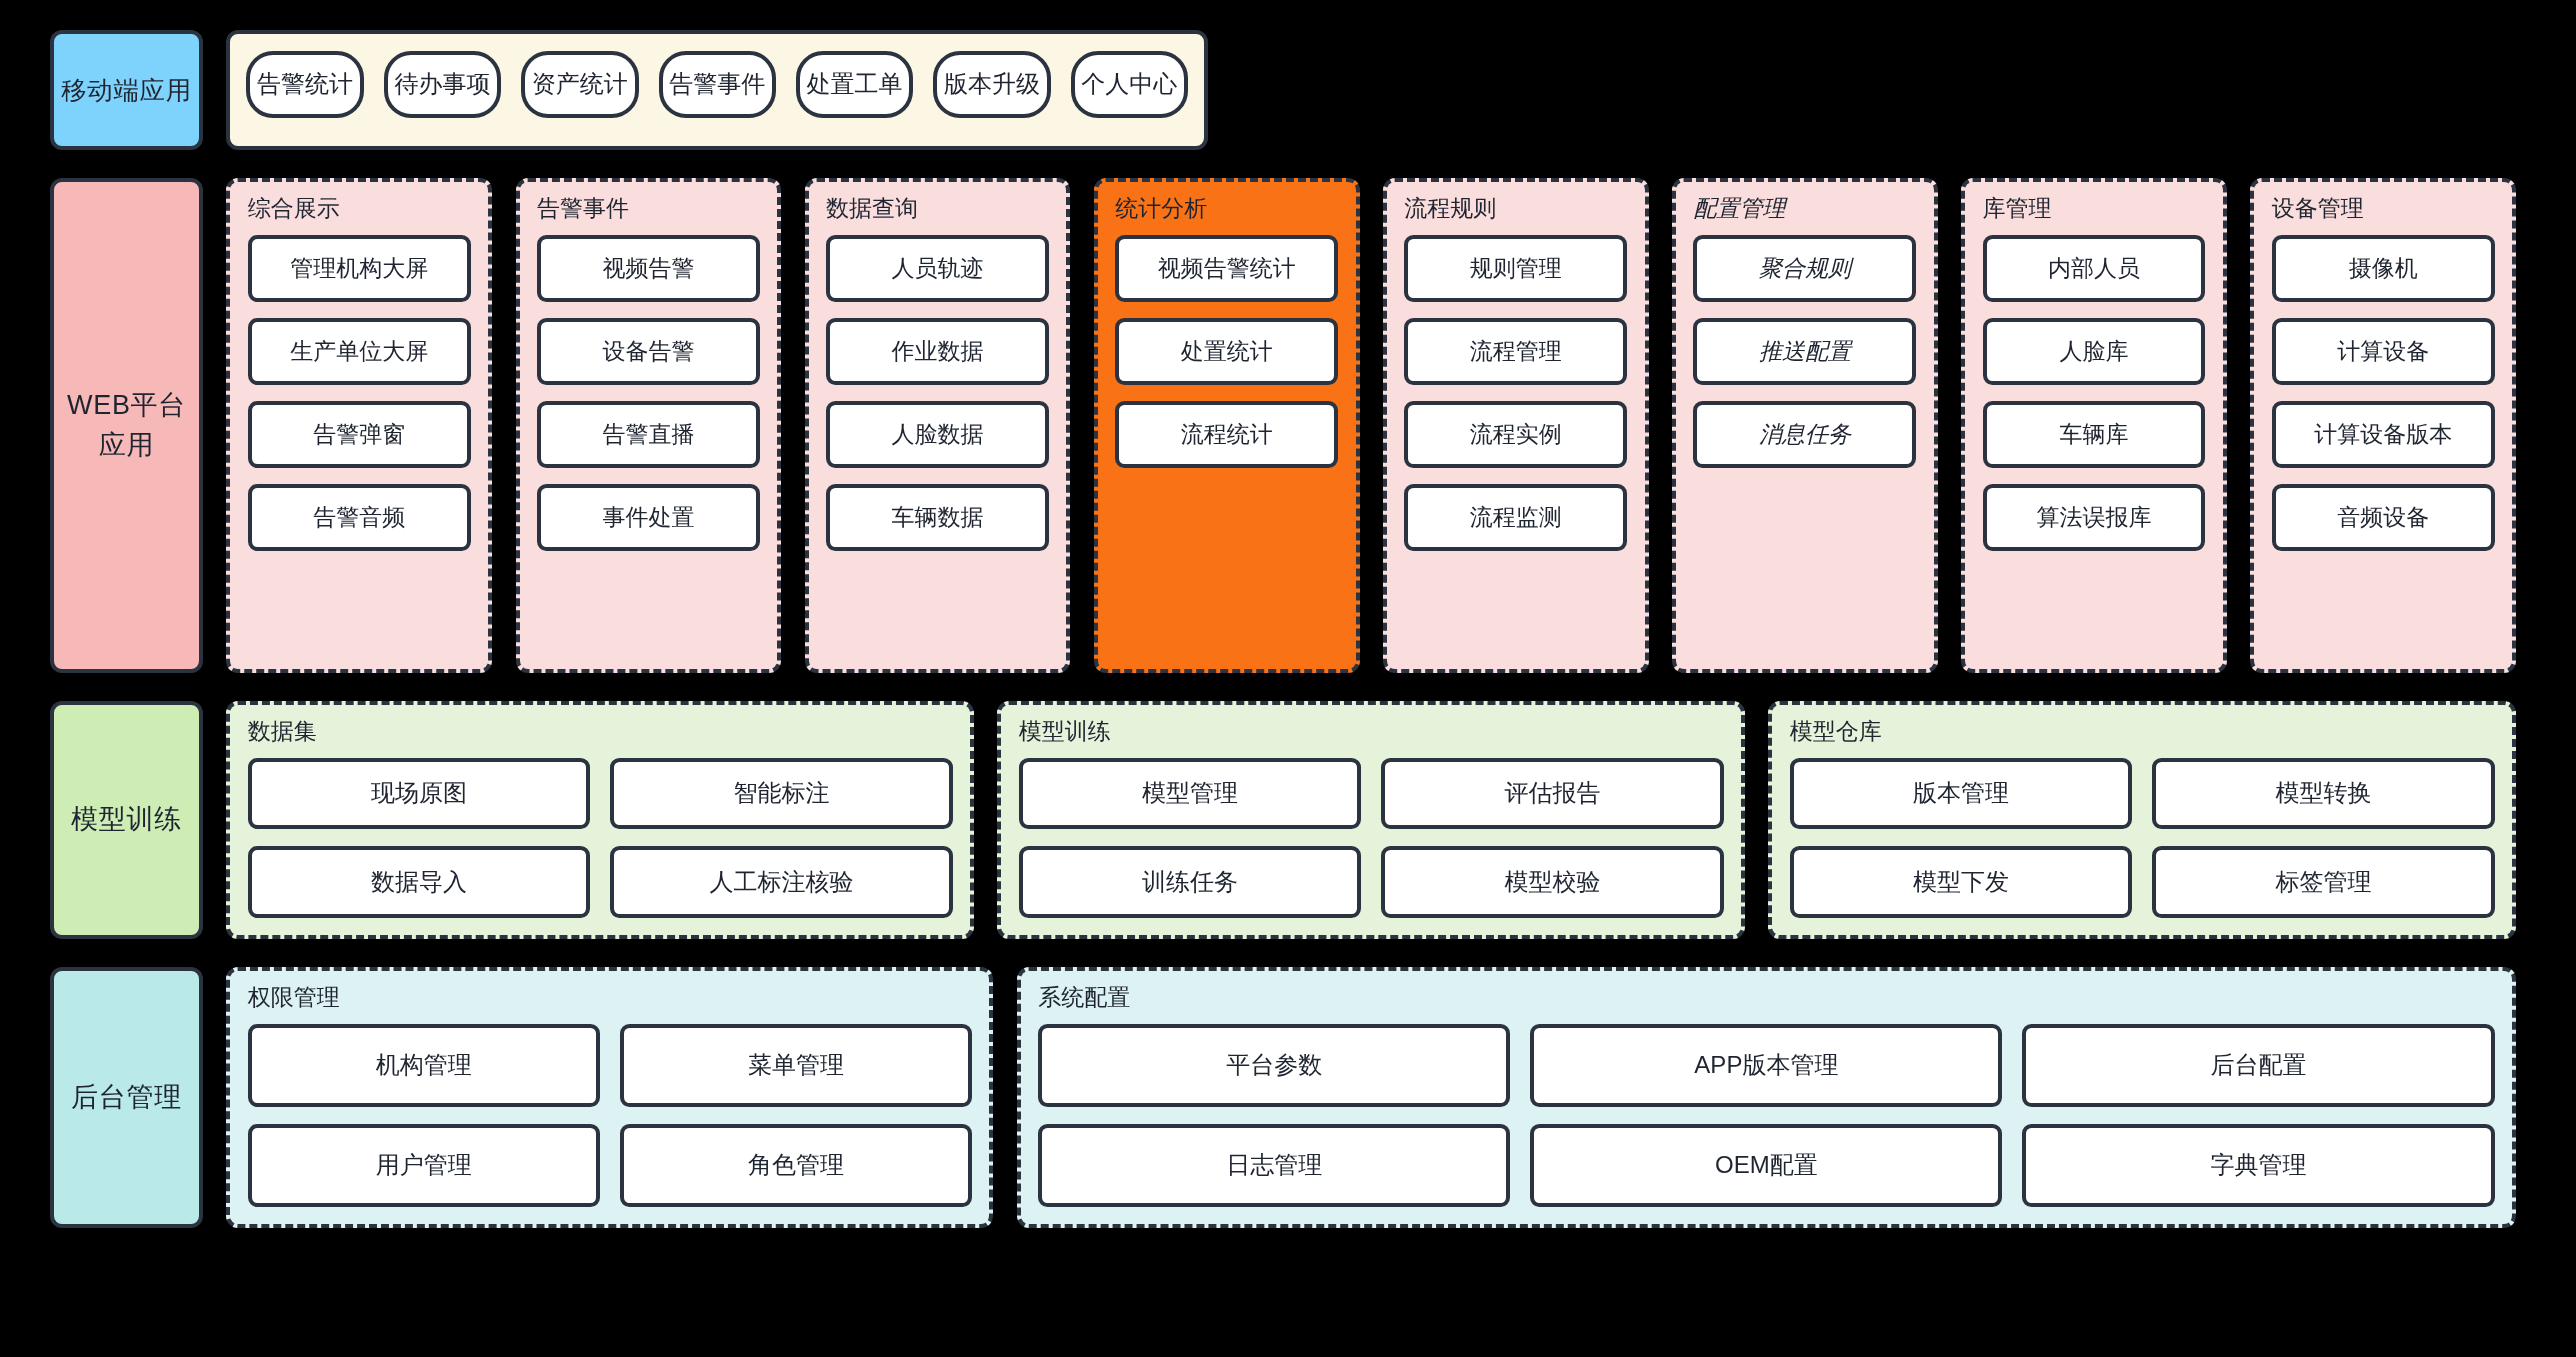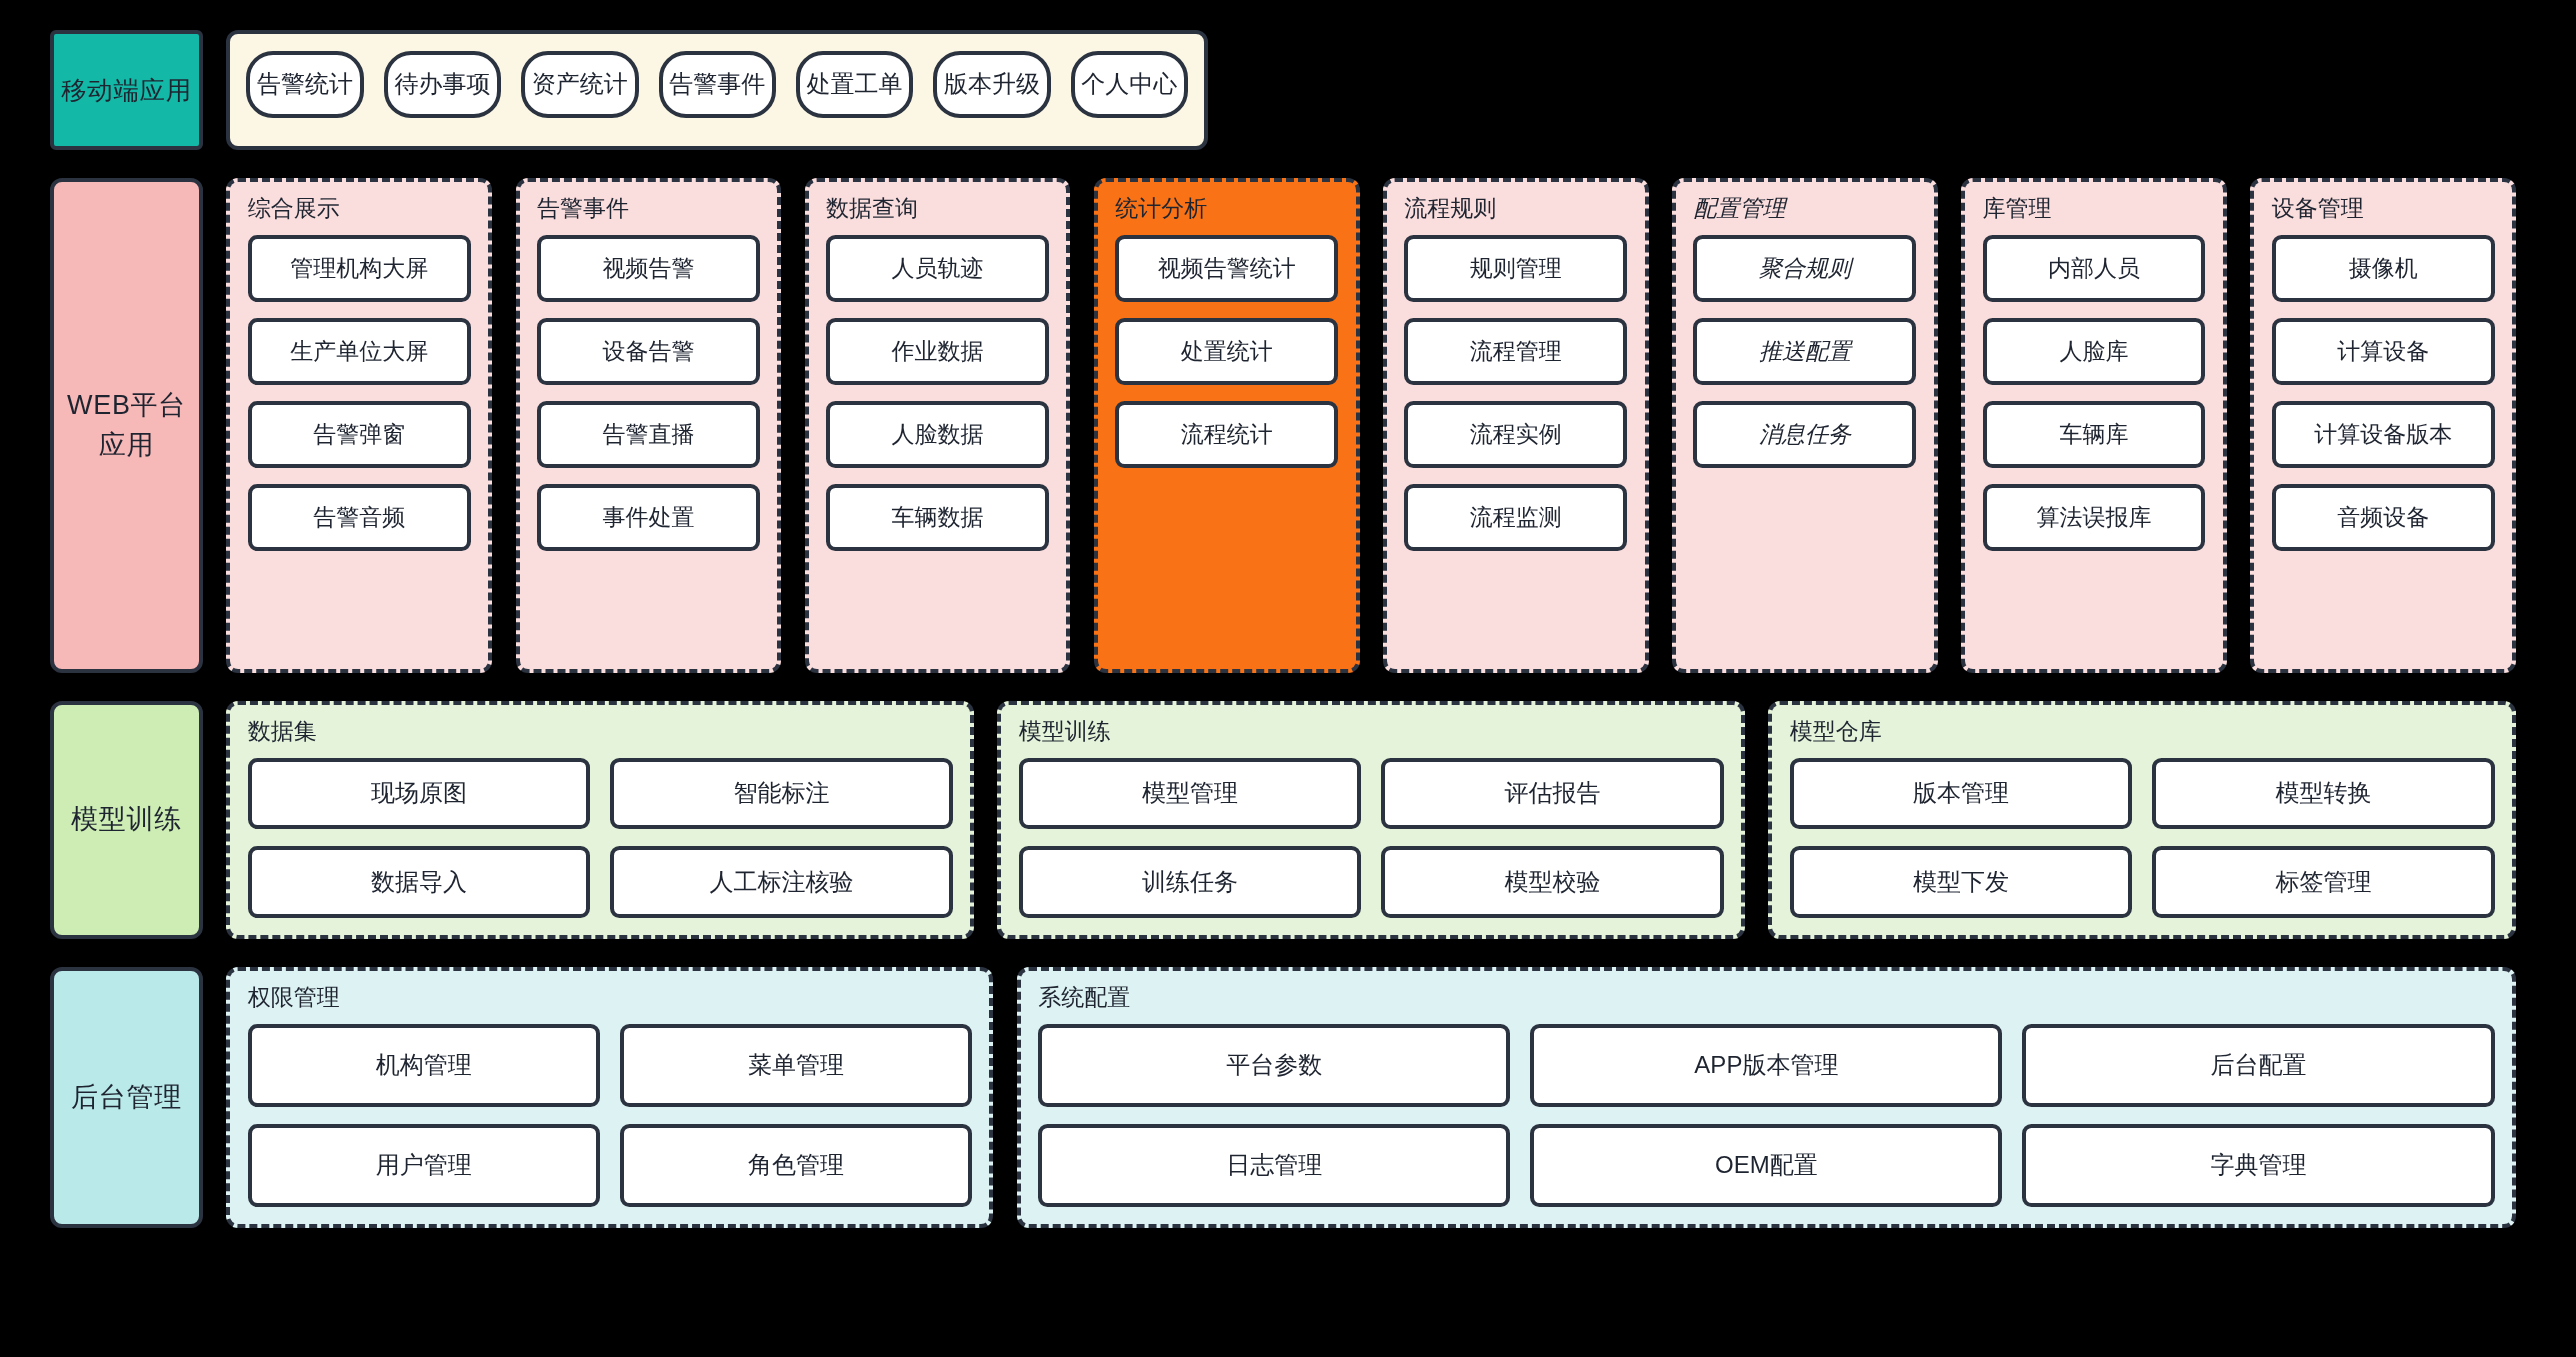--- a/index.html
+++ b/index.html
@@ -139,21 +139,21 @@
   #row-admin .tile { font-size: 24px; min-height: 64px; }
   #row-admin .group.g-perm { flex: 0 0 767px; }
   #row-admin .group.g-sys  { flex: 1 1 auto; }
 </style>
 </head>
 <body>
 
 <div id="board">
 
   <div class="row" id="row-mobile">
-    <div class="lane-label" style="background: #14b8a6; border-radius: 6px;">移动端应用</div>
+    <div class="lane-label" style="background: #7dd3fc;">移动端应用</div>
     <div class="lane-body">
       <div class="group solid" style="background: rgb(251, 247, 228);">
         <div class="tiles rowflow">
           <div class="tile">告警统计</div>
           <div class="tile">待办事项</div>
           <div class="tile">资产统计</div>
           <div class="tile">告警事件</div>
           <div class="tile">处置工单</div>
           <div class="tile">版本升级</div>
           <div class="tile">个人中心</div>

